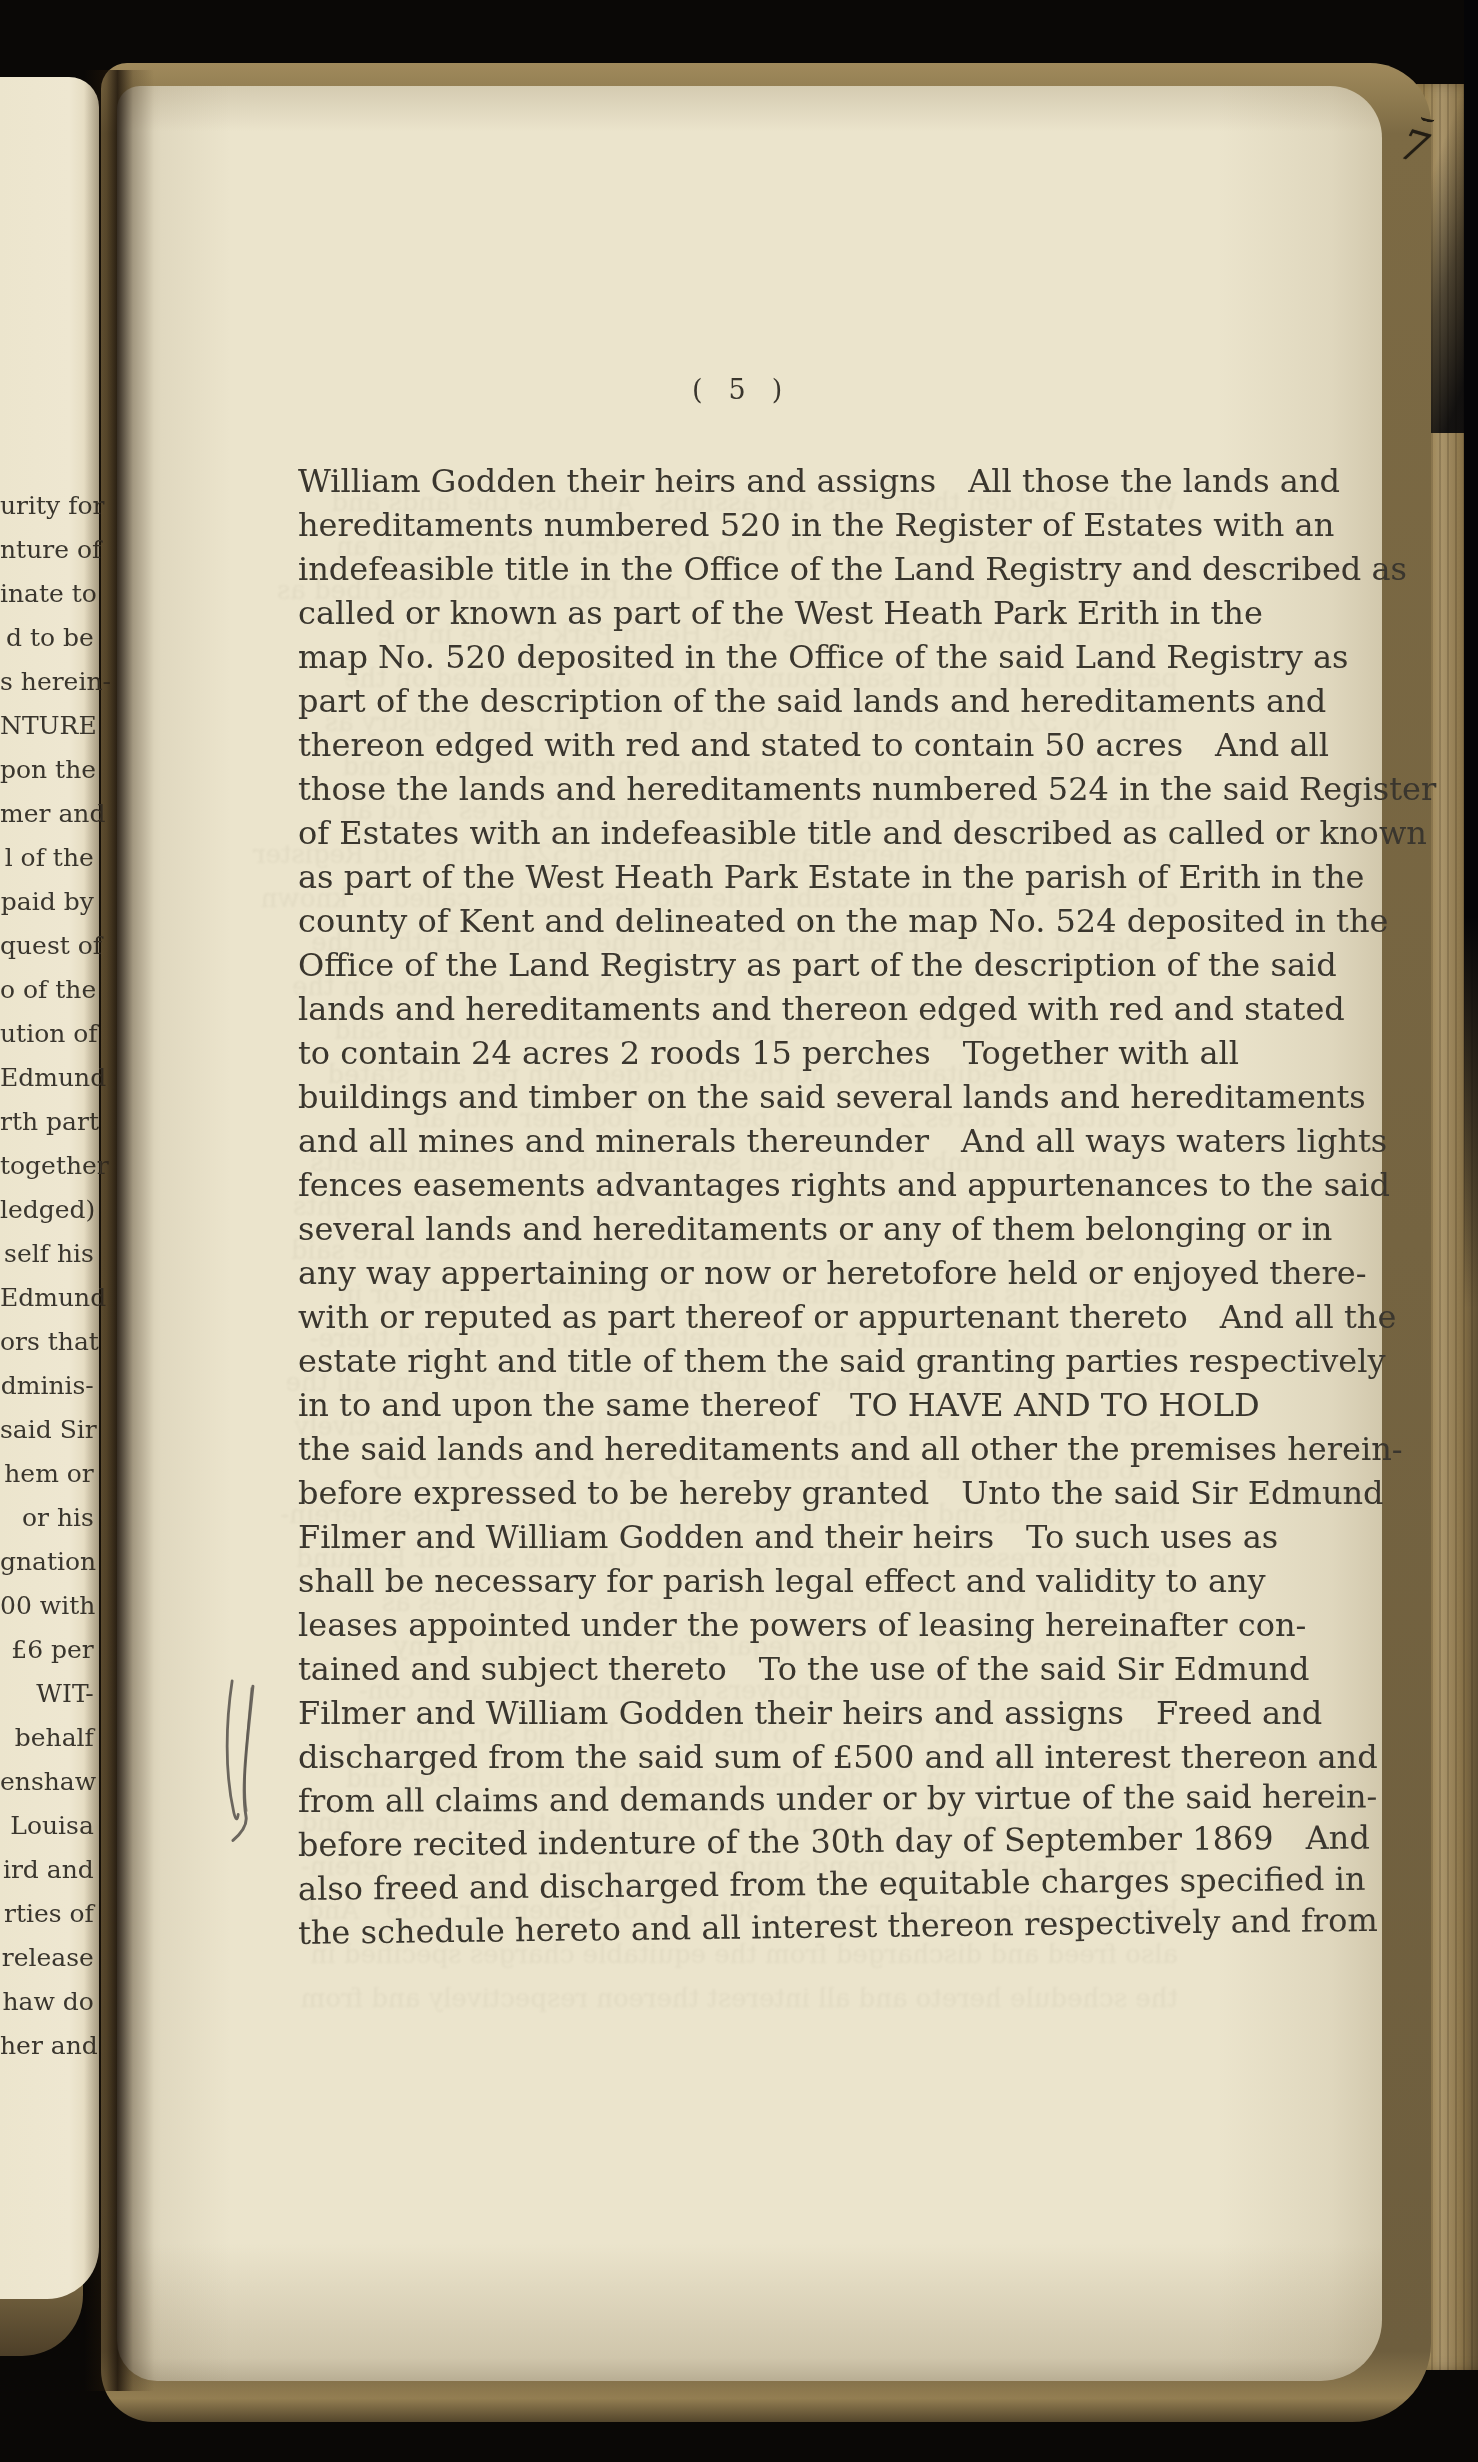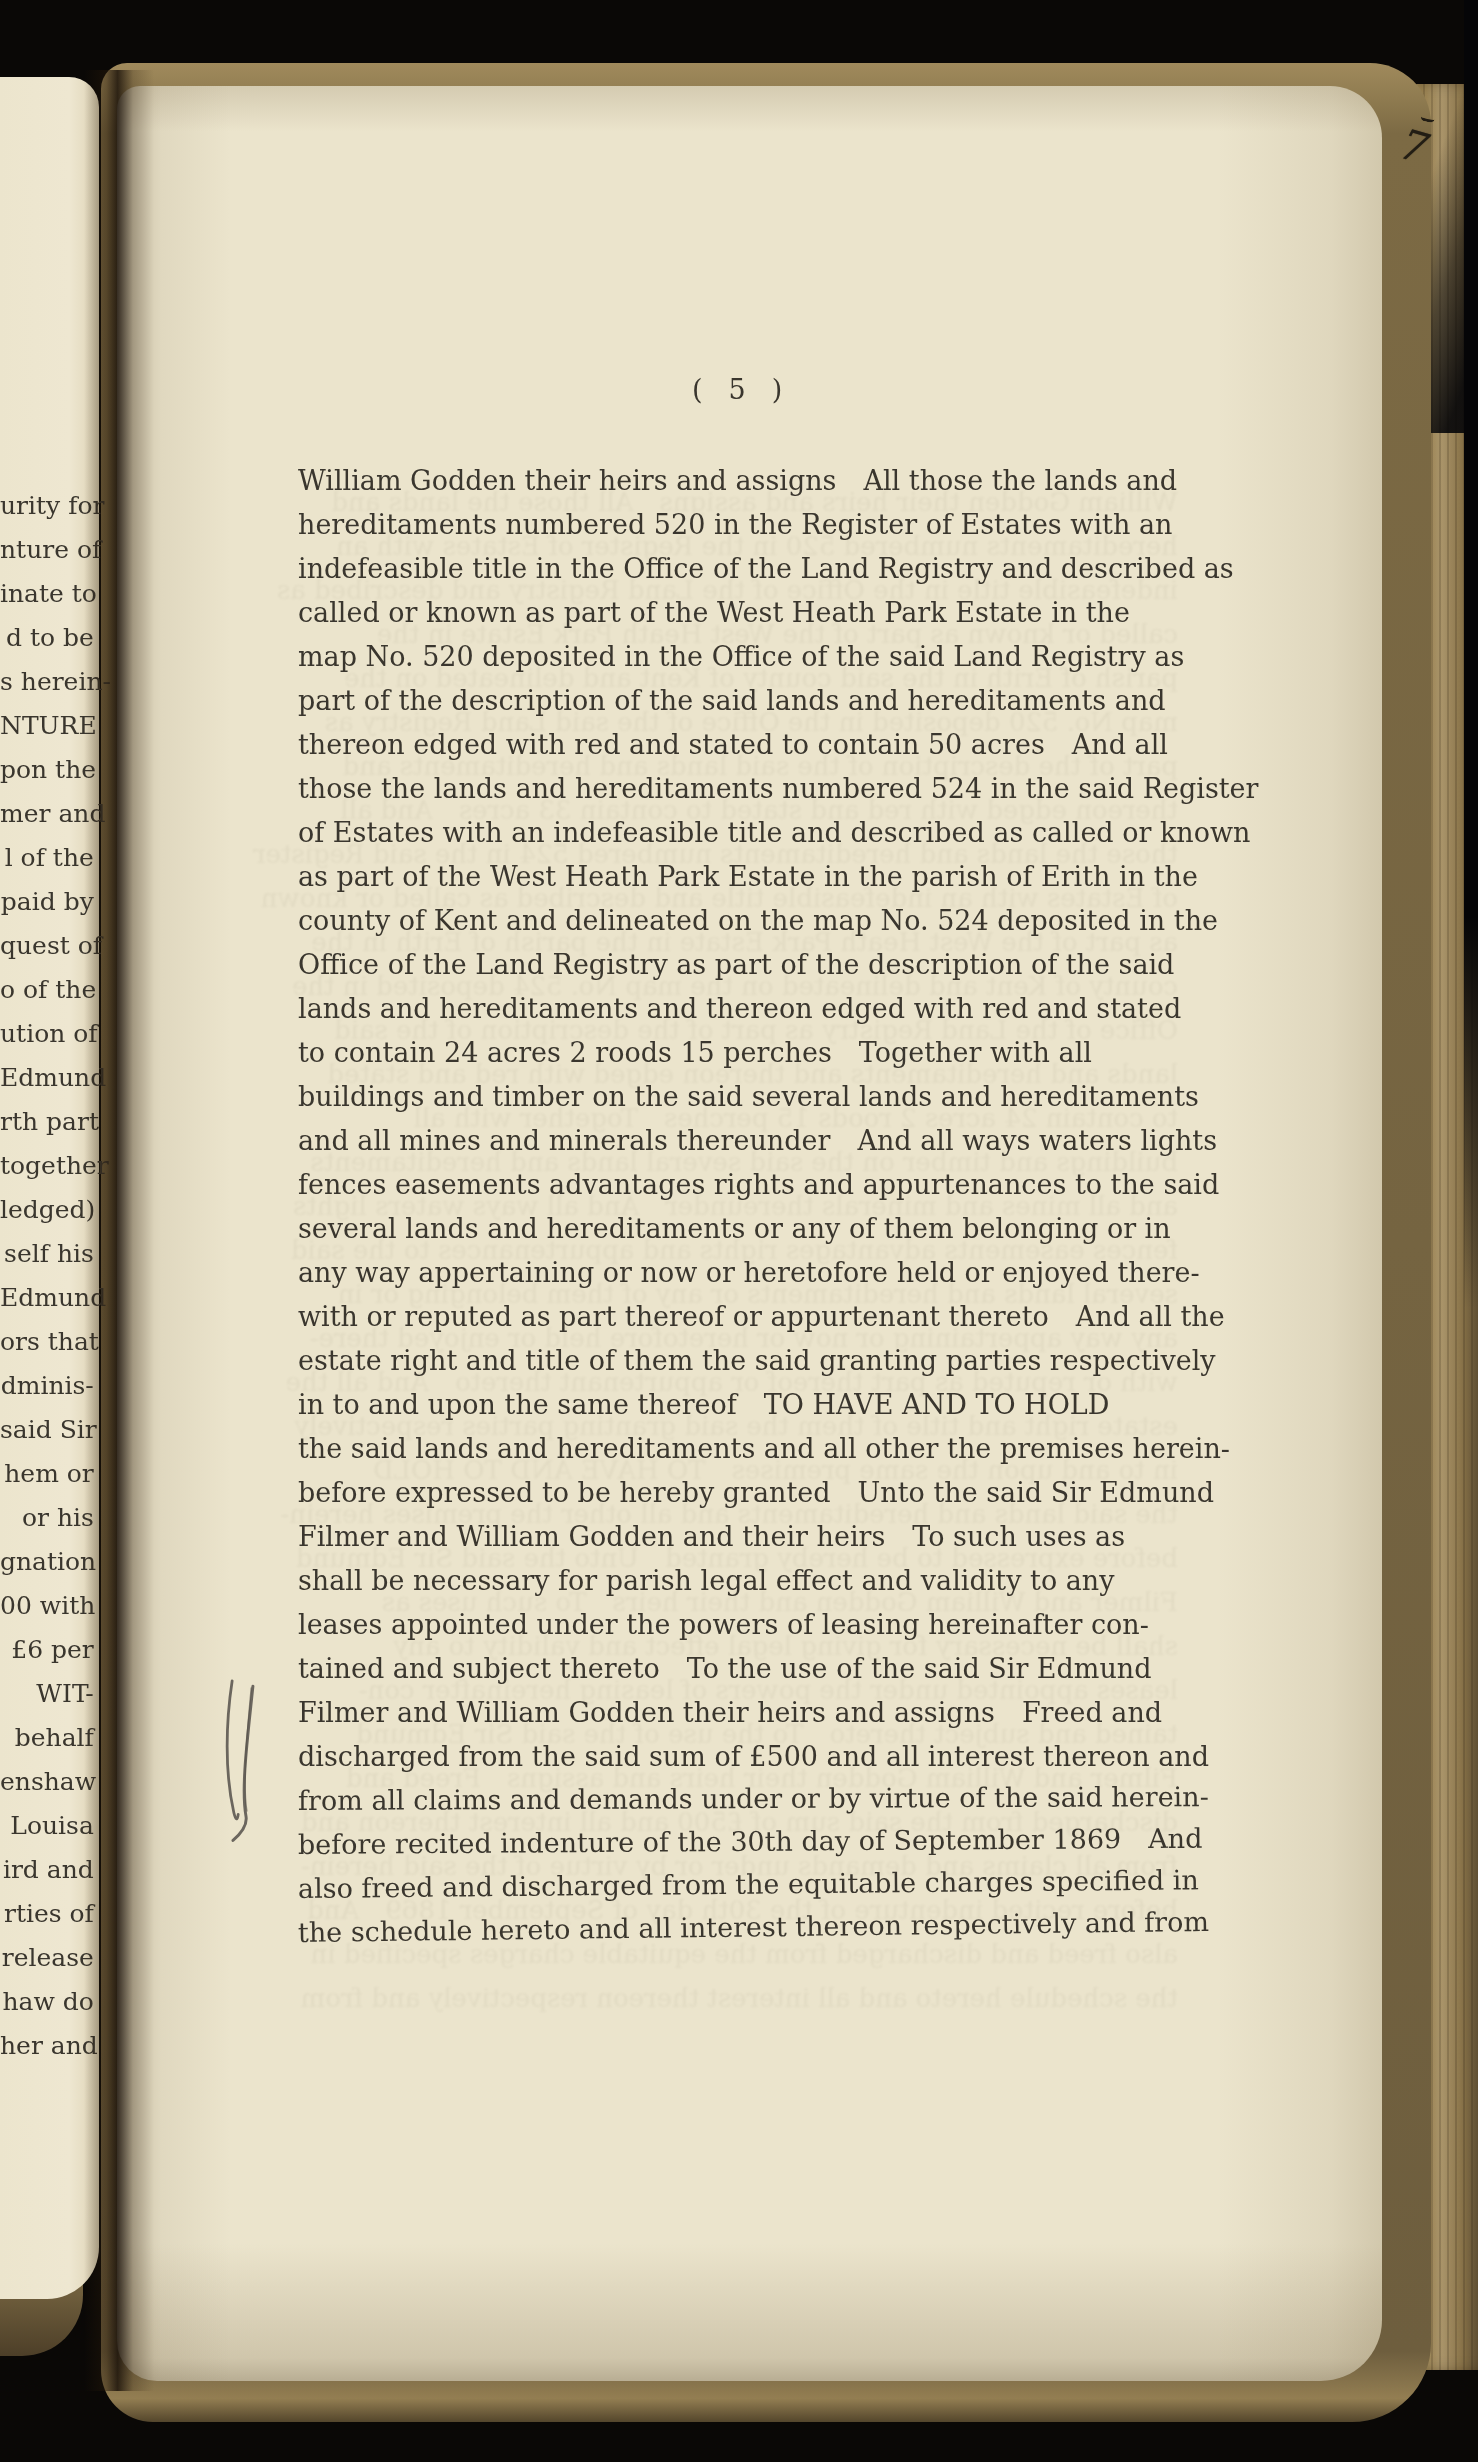--- a/index.html
+++ b/index.html
@@ -59,21 +59,21 @@
       var(--paper,#ebe4cc);
     border-radius:23px 52px 61px 40px;
   }
   .page-number{
     position:absolute;left:181px;width:880px;top:288px;
     text-align:center;font-size:27px;color:var(--ink,#3a362e);
     word-spacing:14px;letter-spacing:1.7px;
   }
   .body-text{
     position:absolute;left:181px;top:373px;width:880px;
-    font-size:27px;color:var(--ink,#3a362e);
+    font-size:32px;color:var(--ink,#3a362e);
   }
   .text-line{
     height:44px;line-height:44px;white-space:nowrap;
     text-align:justify;text-align-last:justify;
     transform-origin:left center;
   }
   .text-line::after{content:"";display:inline-block;width:100%;}
   
   .body-text .text-line:nth-child(31){transform:rotate(-.25deg);}
   .body-text .text-line:nth-child(32){transform:rotate(-.4deg);}
@@ -193,21 +193,21 @@
       <div class="text-line">from all claims and demands under or by virtue of the said herein-</div>
       <div class="text-line">before recited indenture of the 30th day of September 1869 And</div>
       <div class="text-line">also freed and discharged from the equitable charges specified in</div>
       <div class="text-line">the schedule hereto and all interest thereon respectively and from</div>
     </div>
 
   <div class="body-text">
       <div class="text-line">William Godden their heirs and assigns All those the lands and</div>
       <div class="text-line">hereditaments numbered 520 in the Register of Estates with an</div>
       <div class="text-line">indefeasible title in the Office of the Land Registry and described as</div>
-      <div class="text-line">called or known as part of the West Heath Park Estate in the</div>
+      <div class="text-line">called or known as part of the West Heath Park Erith in the</div>
       <div class="text-line">map No. 520 deposited in the Office of the said Land Registry as</div>
       <div class="text-line">part of the description of the said lands and hereditaments and</div>
       <div class="text-line">thereon edged with red and stated to contain 50 acres And all</div>
       <div class="text-line">those the lands and hereditaments numbered 524 in the said Register</div>
       <div class="text-line">of Estates with an indefeasible title and described as called or known</div>
       <div class="text-line">as part of the West Heath Park Estate in the parish of Erith in the</div>
       <div class="text-line">county of Kent and delineated on the map No. 524 deposited in the</div>
       <div class="text-line">Office of the Land Registry as part of the description of the said</div>
       <div class="text-line">lands and hereditaments and thereon edged with red and stated</div>
       <div class="text-line">to contain 24 acres 2 roods 15 perches Together with all</div>

